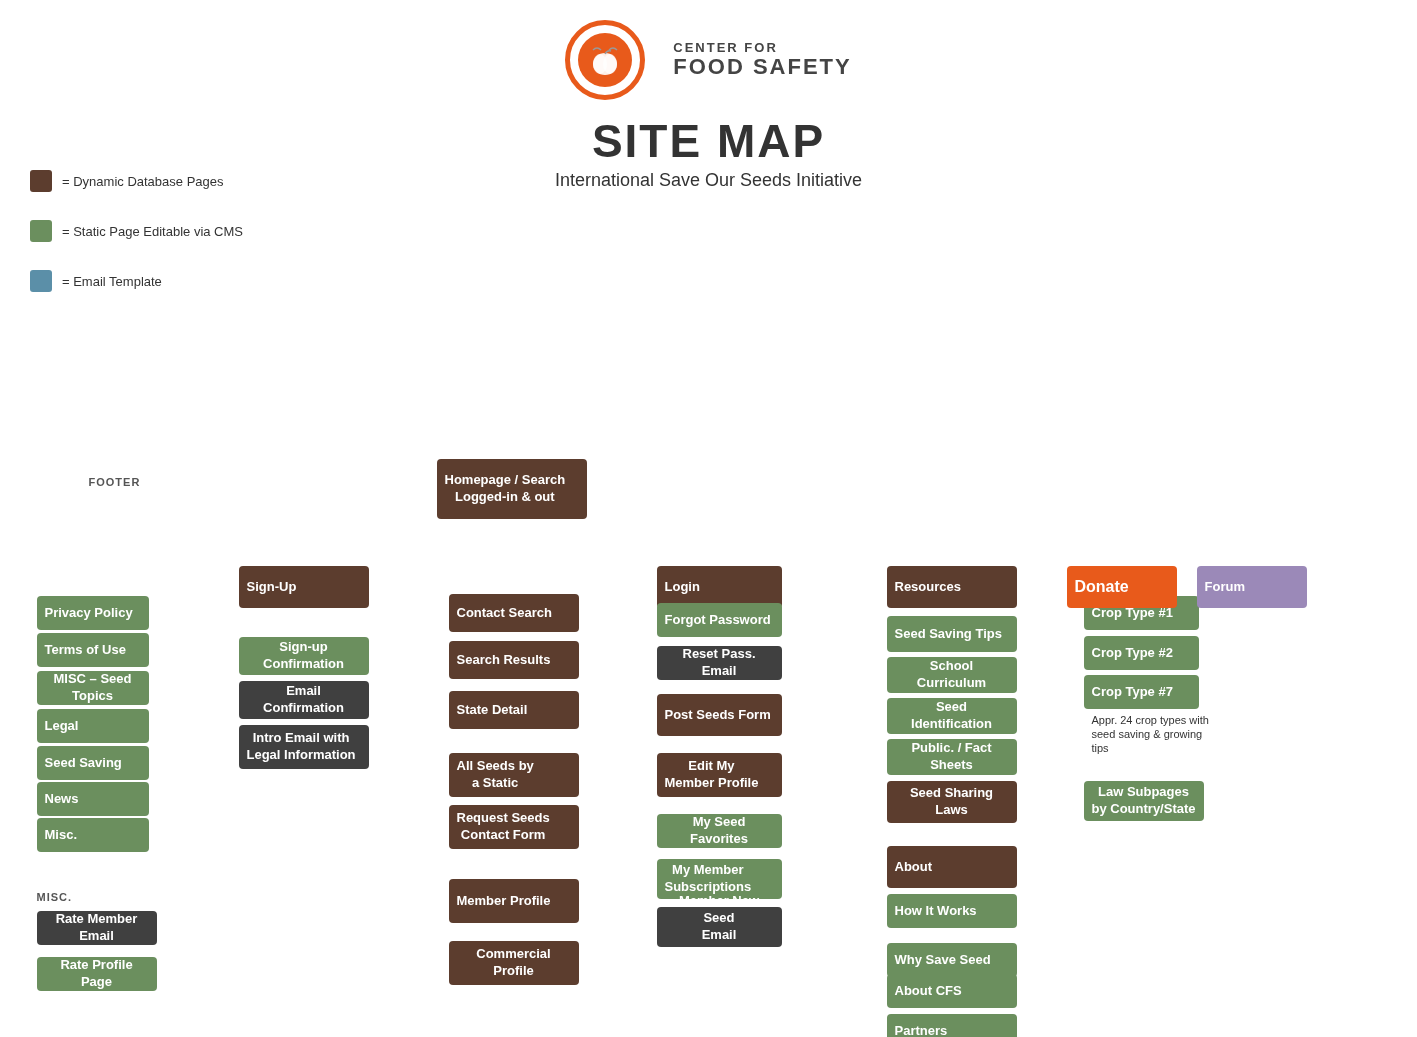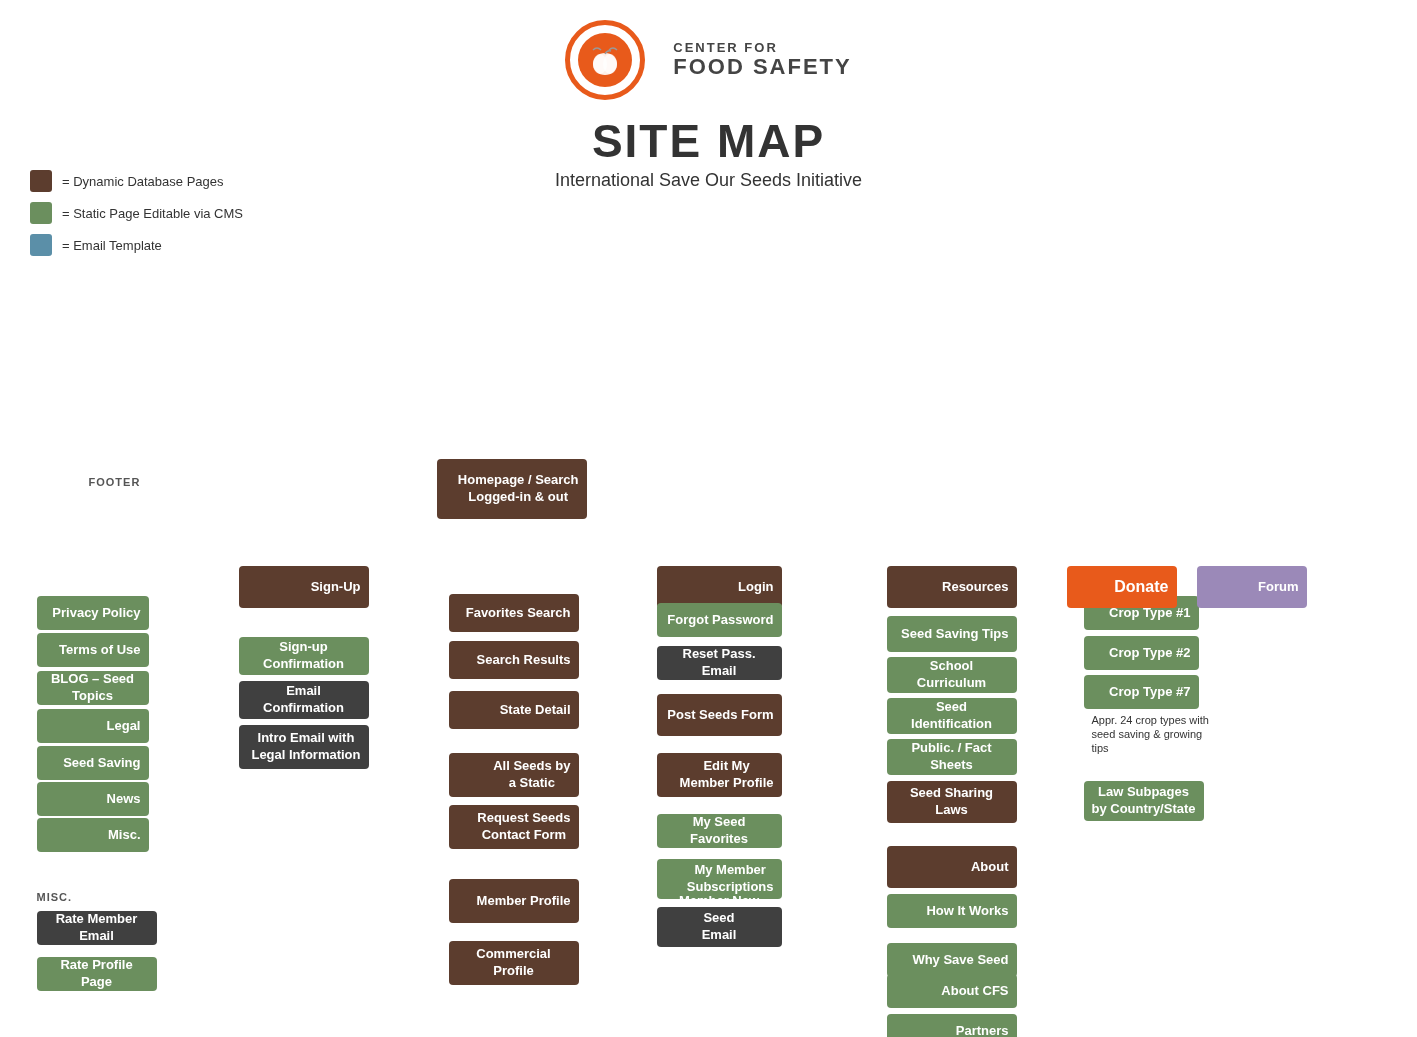--- a/index.html
+++ b/index.html
@@ -76,21 +76,21 @@
       margin-top: 2px;
     }
 
     
     .legend {
       position: absolute;
       top: 170px;
       left: 30px;
       display: flex;
       flex-direction: column;
-      gap: 10px;
+      gap: 28px;
     }
     .legend-item {
       display: flex;
       align-items: center;
       gap: 10px;
       font-size: 13px;
       color: #333;
     }
     .legend-box {
       width: 22px;
@@ -108,21 +108,21 @@
       margin: 0 auto;
       padding-top: 10px;
     }
 
     
     .node {
       position: absolute;
       border-radius: 4px;
       display: flex;
       align-items: center;
-      justify-content: flex-end;
+      justify-content: flex-start;
       text-align: center;
       font-weight: 700;
       font-size: 13px;
       line-height: 1.3;
       padding: 6px 8px;
       color: #fff;
     }
     .node.dark-brown { background: #5c3d2e; }
     .node.green { background: #6b8f5e; }
     .node.blue { background: #404040; }
@@ -298,21 +298,21 @@
 Logged-in &amp; out</span>
   </div>
 
   <div class="node green" style="left:18px; top:395px; width:112px; height:34px;">
     <span>Privacy Policy</span>
   </div>
   <div class="node green" style="left:18px; top:432px; width:112px; height:34px;">
     <span>Terms of Use</span>
   </div>
   <div class="node green" style="left:18px; top:470px; width:112px; height:34px;">
-    <span>BLOG – Seed Topics</span>
+    <span>MISC – Seed Topics</span>
   </div>
   <div class="node green" style="left:18px; top:508px; width:112px; height:34px;">
     <span>Legal</span>
   </div>
   <div class="node green" style="left:18px; top:545px; width:112px; height:34px;">
     <span>Seed Saving</span>
   </div>
   <div class="node green" style="left:18px; top:581px; width:112px; height:34px;">
     <span>News</span>
   </div>
@@ -336,21 +336,21 @@
   </div>
   <div class="node blue" style="left:220px; top:480px; width:130px; height:38px;">
     <span>Email Confirmation</span>
   </div>
   <div class="node blue" style="left:220px; top:524px; width:130px; height:44px;">
     <span style="white-space:pre-line;">Intro Email with
 Legal Information</span>
   </div>
 
   <div class="node dark-brown" style="left:430px; top:393px; width:130px; height:38px;">
-    <span>Favorites Search</span>
+    <span>Contact Search</span>
   </div>
   <div class="node dark-brown" style="left:430px; top:440px; width:130px; height:38px;">
     <span>Search Results</span>
   </div>
   <div class="node dark-brown" style="left:430px; top:490px; width:130px; height:38px;">
     <span>State Detail</span>
   </div>
   <div class="node dark-brown" style="left:430px; top:552px; width:130px; height:44px;">
     <span style="white-space:pre-line;">All Seeds by
 a Static</span>

